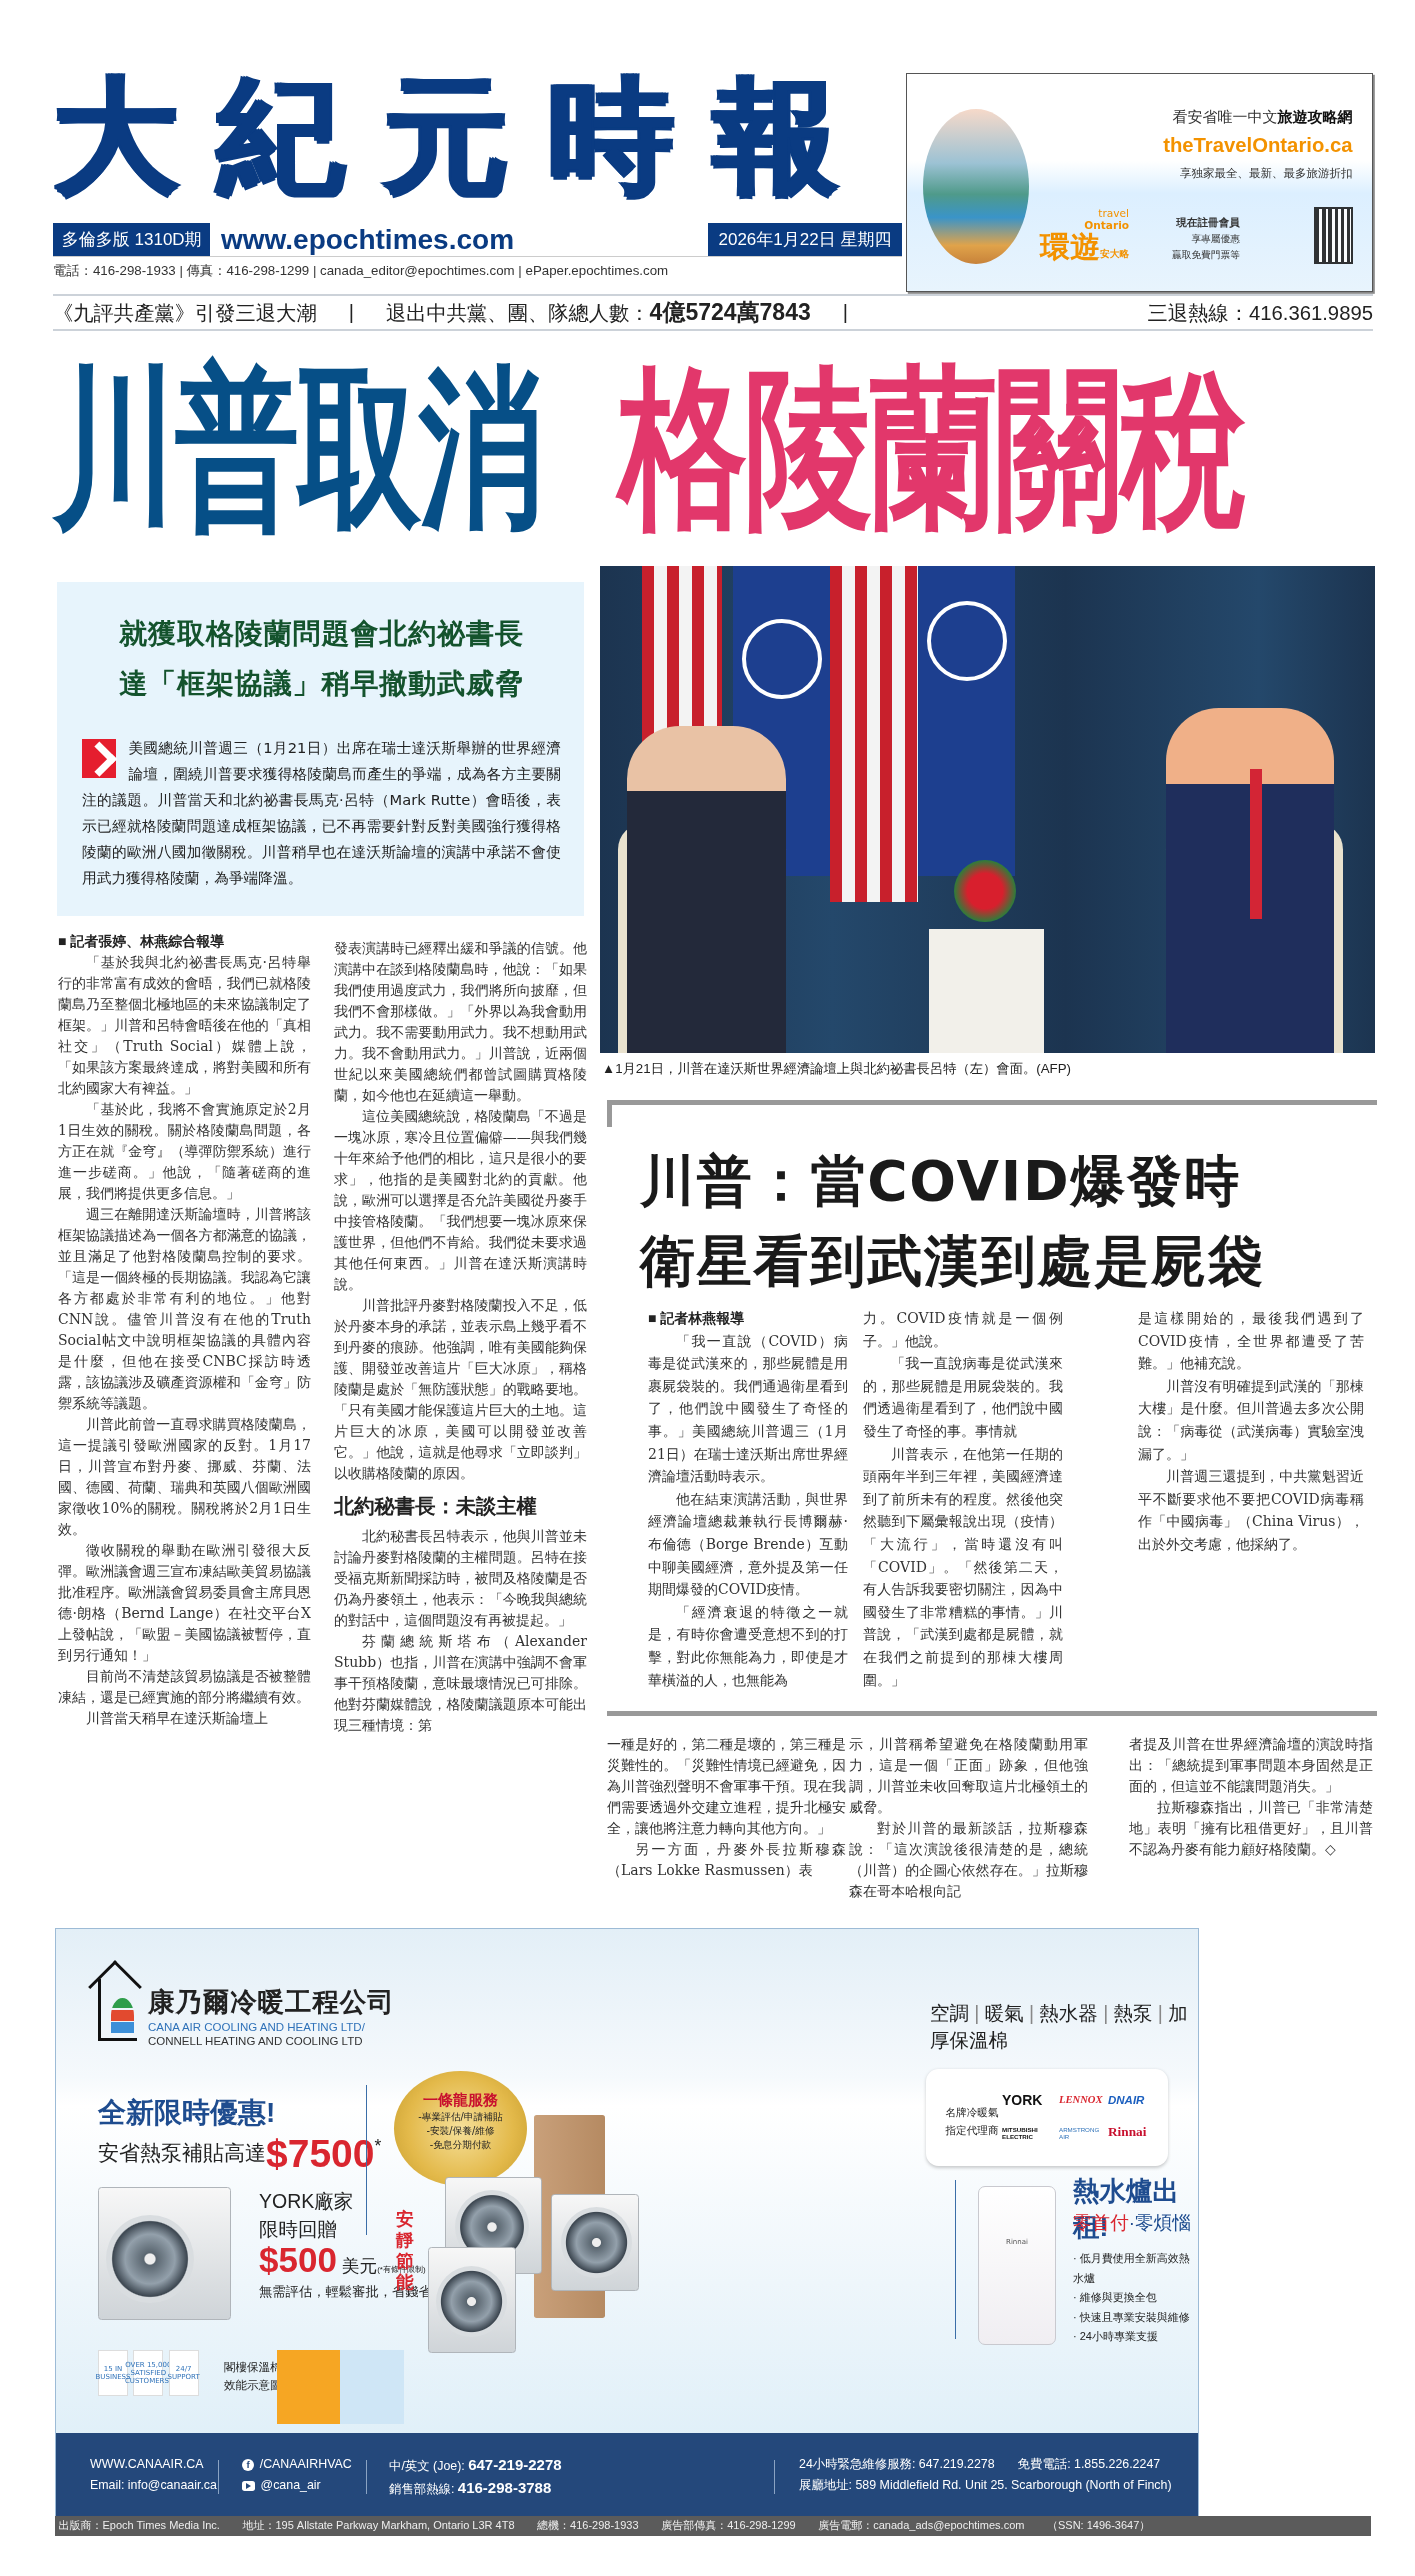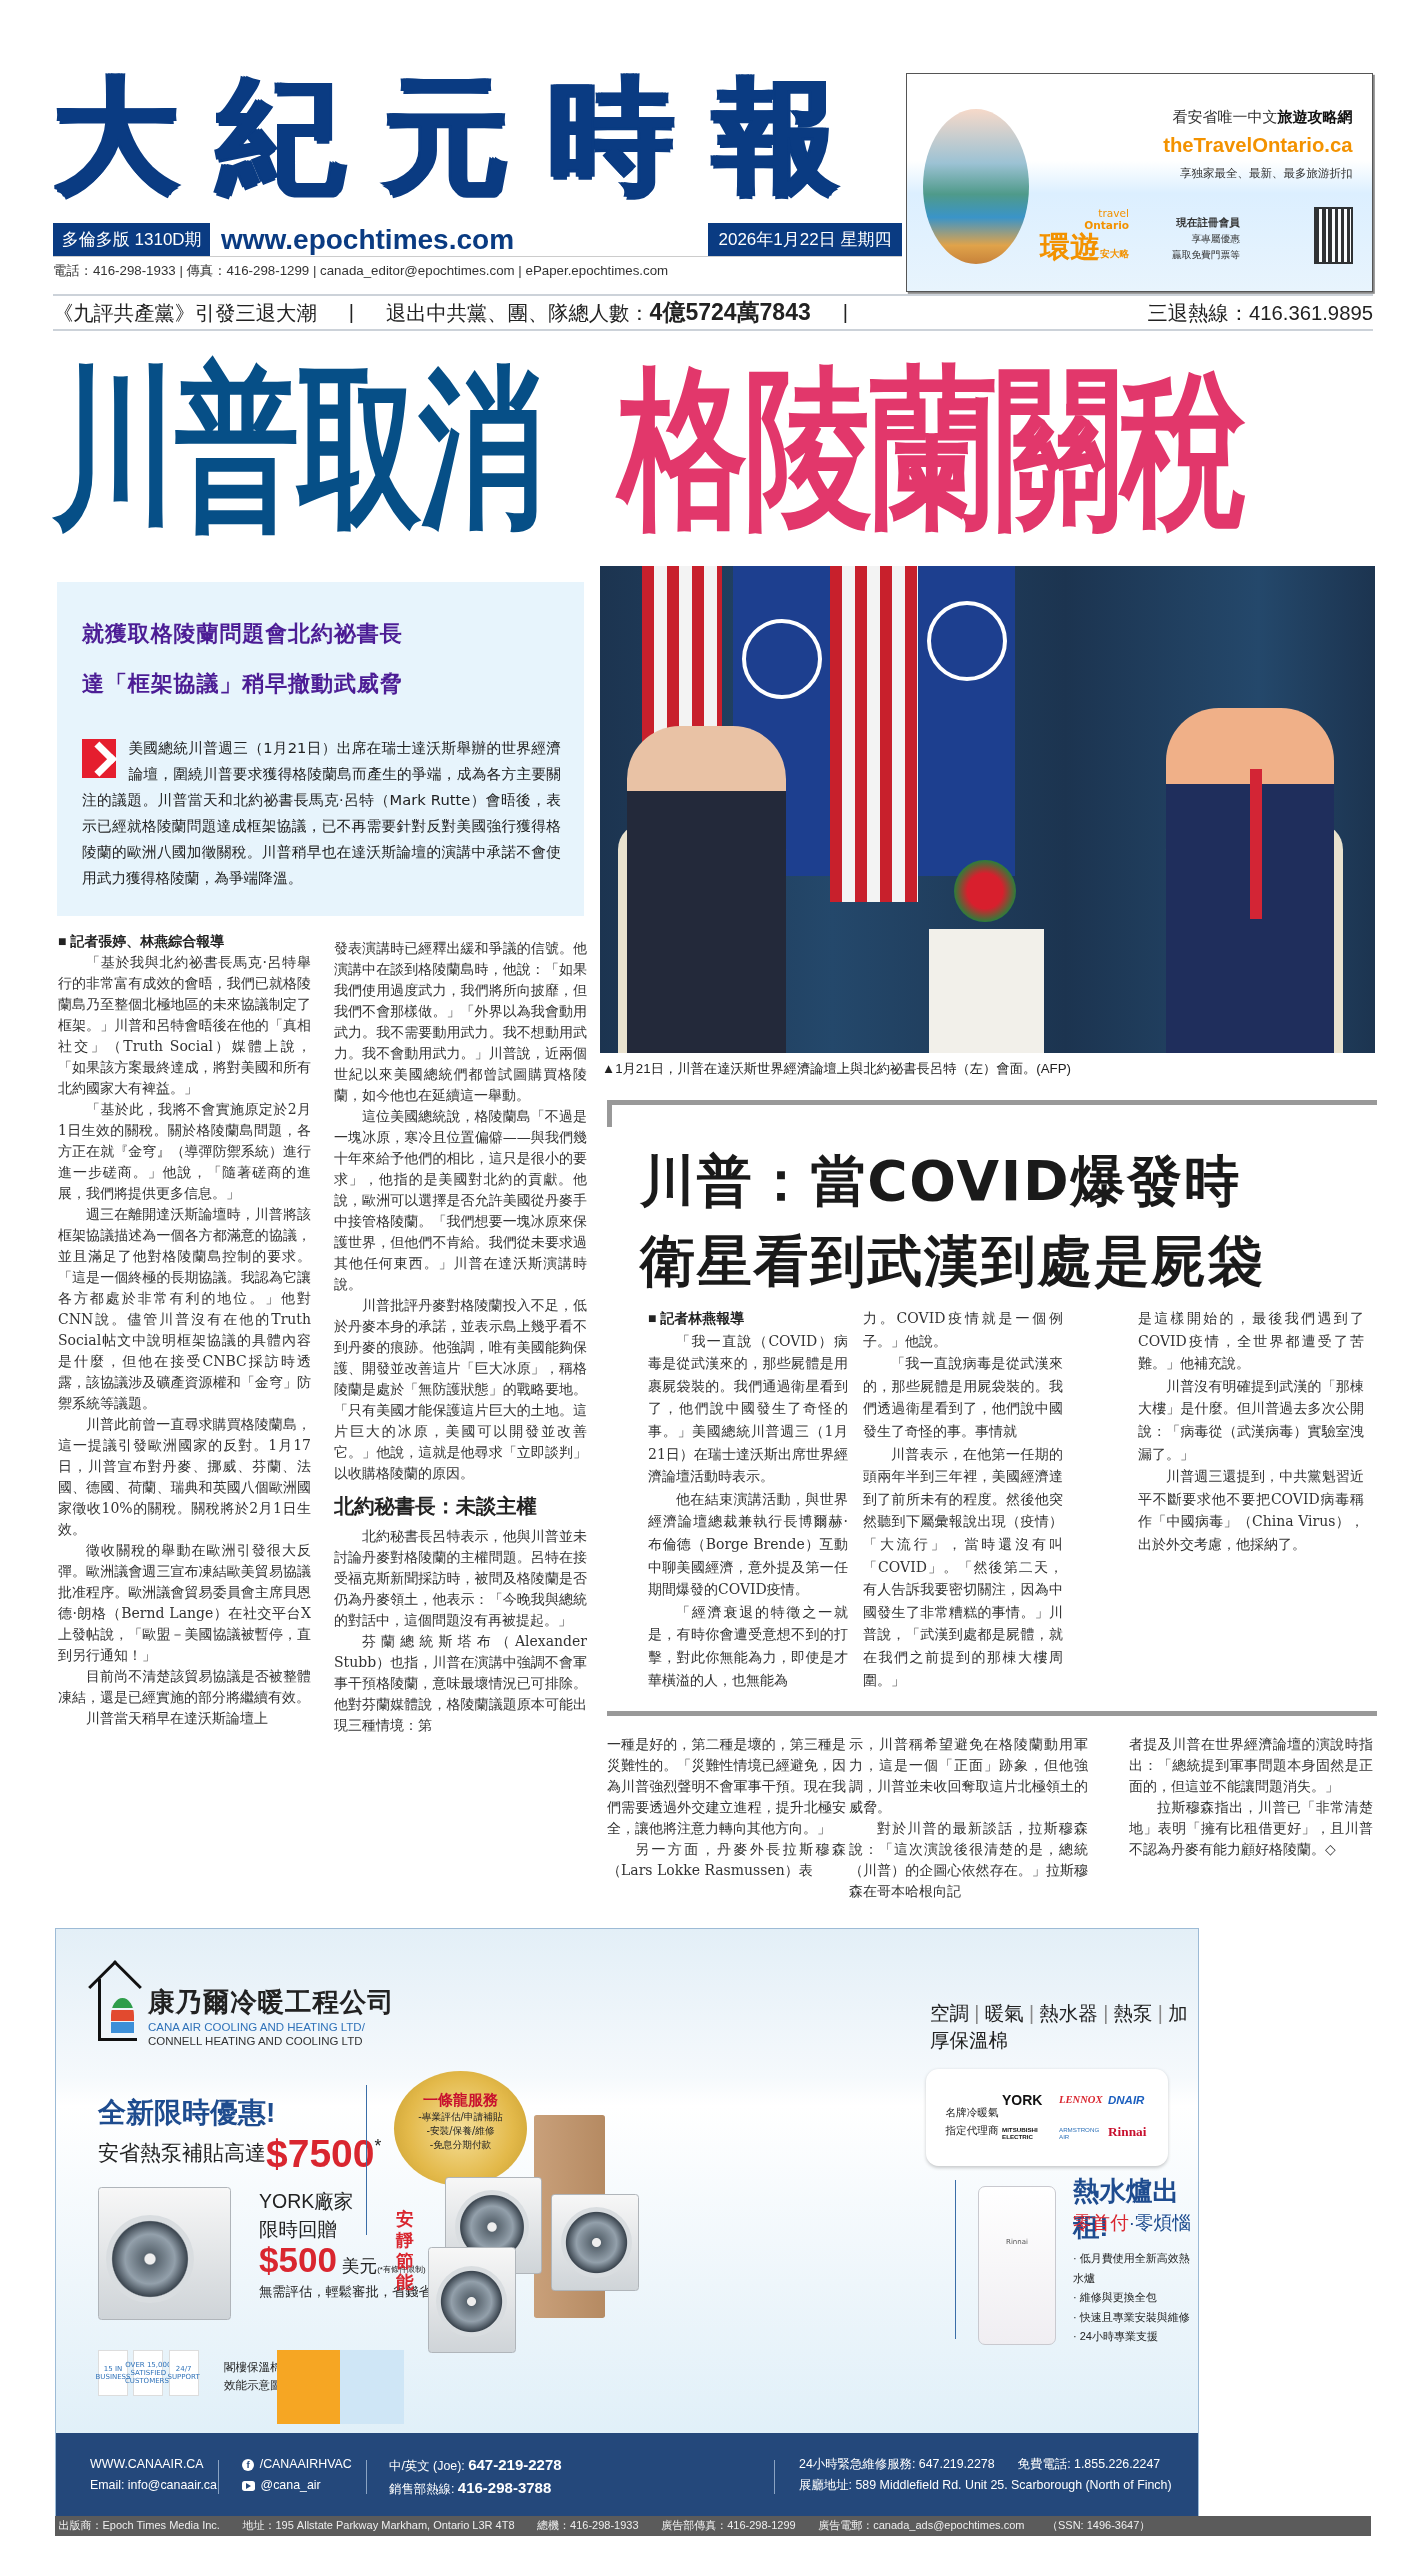--- a/index.html
+++ b/index.html
@@ -33,21 +33,21 @@
   .tuidang .count { font-weight: bold; font-size: 23px; }
   .tuidang .hot { margin-left: auto; }
 
   
   .headline { left: 53px; top: 347px; width: 1327px; height: 202px; display: flex; font-weight: 900; font-size: 173px; line-height: 202px; letter-spacing: -3.5px; white-space: nowrap; }
   .hl-blue { color: #064f87; transform: scaleX(.72); transform-origin: left; display: inline-block; width: 566px; }
   .hl-pink { color: #e2376b; transform: scaleX(.74); transform-origin: left; display: inline-block; -webkit-text-stroke: 3.5px #fff; paint-order: stroke; text-shadow: 0 0 5.3px #fff; }
 
   
   .summary { left: 57px; top: 582px; width: 527px; height: 334px; background: #e7f4fc; padding: 26.5px 23px 0 25px; }
-  .summary h2 { font-size: 22px; font-weight: bold; color: #4c1d95; line-height: 50px; letter-spacing: 0.9px; }
+  .summary h2 { font-size: 28px; font-weight: bold; color: #14532d; line-height: 50px; letter-spacing: 0.9px; text-align: center; }
   .summary .lead { margin-top: 26.5px; font-size: 14.7px; line-height: 26px; color: #222; text-align: justify; }
   .chev { float: left; width: 34px; height: 39px; background: #e51e2e; margin: 3.5px 12.4px 0 0; position: relative; }
   .chev:after { content: ""; position: absolute; left: 5.3px; top: 5.3px; width: 17.7px; height: 17.7px; border-right: 7px solid #fff; border-top: 7px solid #fff; transform: rotate(45deg) translate(1.8px,1.8px); }
 
   
   .photo { left: 600px; top: 566px; width: 775px; height: 487px; overflow: hidden; background: #1e3553; }
   .photo .curtain { position: absolute; inset: 0; background: linear-gradient(90deg,#1c3450,#24486b 30%,#1c3450 60%,#24486b 85%,#1c3450); }
   .flag { position: absolute; top: 0; height: 310px; }
   .flag.us { background: repeating-linear-gradient(90deg,#c8202c 0 12.4px,#f3f3f3 12.4px 25px); }
   .flag.nato { background: #1d3f8f; }

